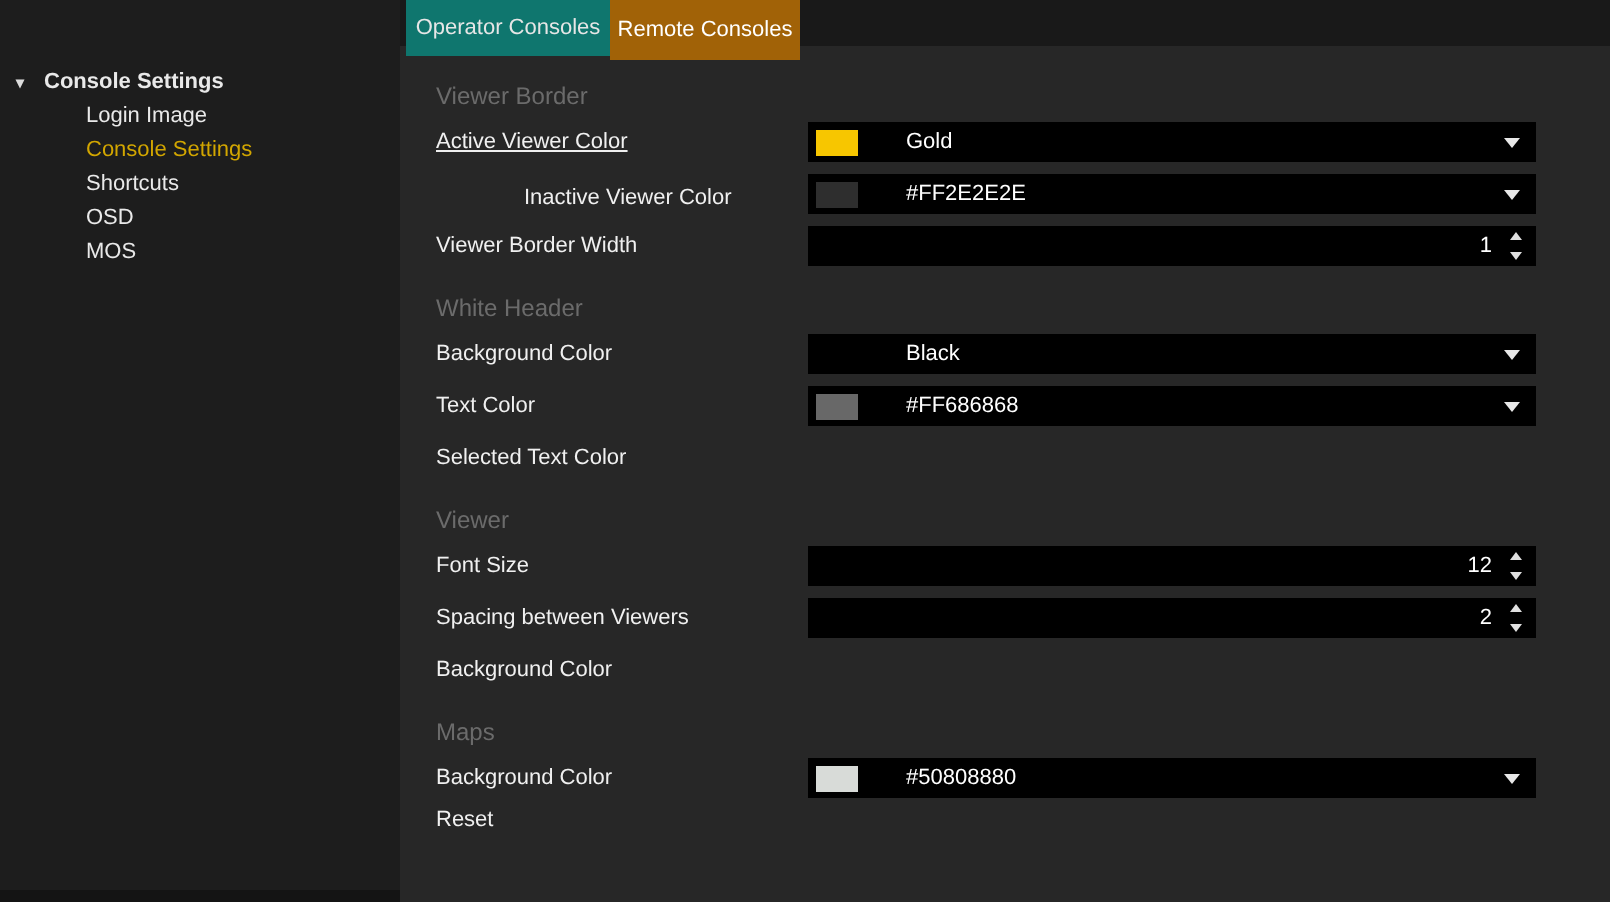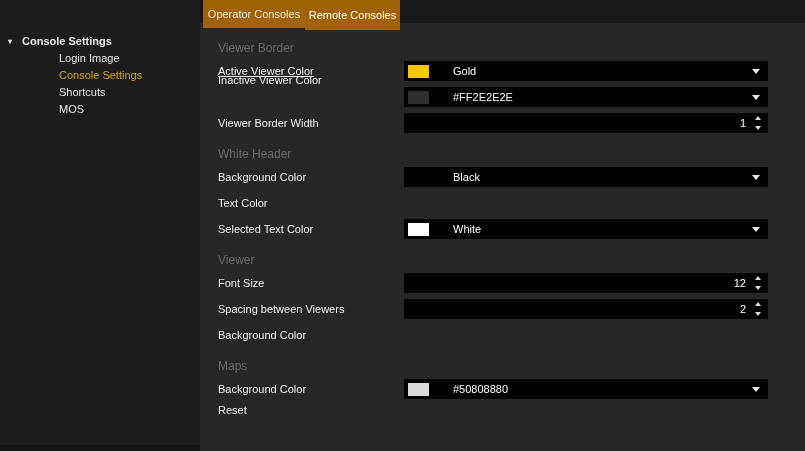--- a/index.html
+++ b/index.html
@@ -9,30 +9,30 @@
     font-family:"Liberation Sans", sans-serif;
     -webkit-font-smoothing:antialiased;
   }
   
   .sidebar{position:absolute;left:0;top:0;width:200px;height:451px;background:#1d1d1d;}
   .sidebar-footer{position:absolute;left:0;bottom:0;width:200px;height:6px;background:#141414;}
   .tree{position:absolute;left:0;top:33px;right:0;}
   .tree-item{position:relative;height:17px;line-height:17px;font-size:11px;color:#e9e9e9;
     white-space:nowrap;cursor:default;}
   .tree-item.group{padding-left:22px;font-weight:bold;}
-  .tree-item.child{padding-left:16px;margin-left:43px;}
+  .tree-item.child{padding-left:43px;}
   .tree-item.selected{color:#d2a600;}
   .tree-item.gap{margin-top:3px;}
   .expander{position:absolute;left:8px;top:0;width:12px;height:17px;font-size:8px;
     color:#dcdcdc;line-height:17px;}
   
   .tabstrip{position:absolute;left:200px;top:0;width:605px;height:23px;background:#191919;}
   .tab{position:absolute;top:0;display:flex;align-items:center;justify-content:center;
     font-size:11px;color:#e6e6e6;cursor:default;}
-  .tab.inactive{height:28px;background:#a16207;}
+  .tab.inactive{height:28px;background:#0f766e;}
   .tab.active{height:30px;background:#a16207;color:#ffffff;}
   
   .content{position:absolute;left:200px;top:0;width:605px;height:451px;}
   .section-title{position:absolute;left:18px;font-size:12px;color:#6b6b6b;white-space:nowrap;}
   .row-label{position:absolute;left:18px;font-size:11px;color:#f0f0f0;white-space:nowrap;
     transform:translateY(-50%);}
   .field{position:absolute;left:204px;width:364px;height:20px;background:#000;
     transform:translateY(-50%);cursor:default;}
   .dropdown{display:flex;align-items:center;}
   .swatch{width:21px;height:13px;margin-left:4px;flex:0 0 auto;}
@@ -53,40 +53,41 @@
 </style>
 </head>
 <body>
 
 <div class="sidebar">
   <div class="tree">
       <div class="tree-item group"><span class="expander">▾</span><span>Console Settings</span></div>
       <div class="tree-item child"><span>Login Image</span></div>
       <div class="tree-item child selected"><span>Console Settings</span></div>
       <div class="tree-item child"><span>Shortcuts</span></div>
+      <div class="tree-item child"><span>OSD</span></div>
       <div class="tree-item child"><span>MOS</span></div>
     </div>
   <div class="sidebar-footer"></div>
 </div>
 
 <div class="tabstrip">
     <div class="tab inactive" style="left: 3px; width: 102px;">Operator Consoles</div>
     <div class="tab active" style="left: 105px; width: 95px;">Remote Consoles</div>
   </div>
 
 <div class="content">
   <div class="reset">Reset</div>
 <div class="section-title" style="top: 41px;">Viewer Border</div>
     <div class="row-label" style="top: 71px; text-decoration: underline;">Active Viewer Color</div>
     <div class="field dropdown" style="top: 71px;">
       <span class="swatch" style="background: rgb(247, 198, 0);"></span>
       <span class="dd-value">Gold</span>
       <span class="dd-arrow"></span>
     </div>
-    <div class="row-label" style="top: 80px;">Inactive Viewer Color</div>
+    <div class="row-label" style="top: 99px; margin-left: 44px;">Inactive Viewer Color</div>
     <div class="field dropdown" style="top: 97px;">
       <span class="swatch" style="background: rgb(46, 46, 46);"></span>
       <span class="dd-value">#FF2E2E2E</span>
       <span class="dd-arrow"></span>
     </div>
     <div class="row-label" style="top: 123px;">Viewer Border Width</div>
     <div class="field" style="top: 123px;">
       <span class="spin-value">1</span>
       <span class="spin-arrows">
         <span class="spin-up"></span>
@@ -94,26 +95,26 @@
       </span>
     </div>
     <div class="section-title" style="top: 147px;">White Header</div>
     <div class="row-label" style="top: 177px;">Background Color</div>
     <div class="field dropdown" style="top: 177px;">
       <span class="swatch" style="background: rgb(0, 0, 0);"></span>
       <span class="dd-value">Black</span>
       <span class="dd-arrow"></span>
     </div>
     <div class="row-label" style="top: 203px;">Text Color</div>
-    <div class="row-label" style="top: 229px;">Selected Text Color</div>
-    <div class="field dropdown" style="top: 229px;">
-      <span class="swatch" style="background: rgb(255, 255, 255);"></span>
-      <span class="dd-value">White</span>
+    <div class="field dropdown" style="top: 203px;">
+      <span class="swatch" style="background: rgb(104, 104, 104);"></span>
+      <span class="dd-value">#FF686868</span>
       <span class="dd-arrow"></span>
     </div>
+    <div class="row-label" style="top: 229px;">Selected Text Color</div>
     <div class="section-title" style="top: 253px;">Viewer</div>
     <div class="row-label" style="top: 283px;">Font Size</div>
     <div class="field" style="top: 283px;">
       <span class="spin-value">12</span>
       <span class="spin-arrows">
         <span class="spin-up"></span>
         <span class="spin-down"></span>
       </span>
     </div>
     <div class="row-label" style="top: 309px;">Spacing between Viewers</div>

